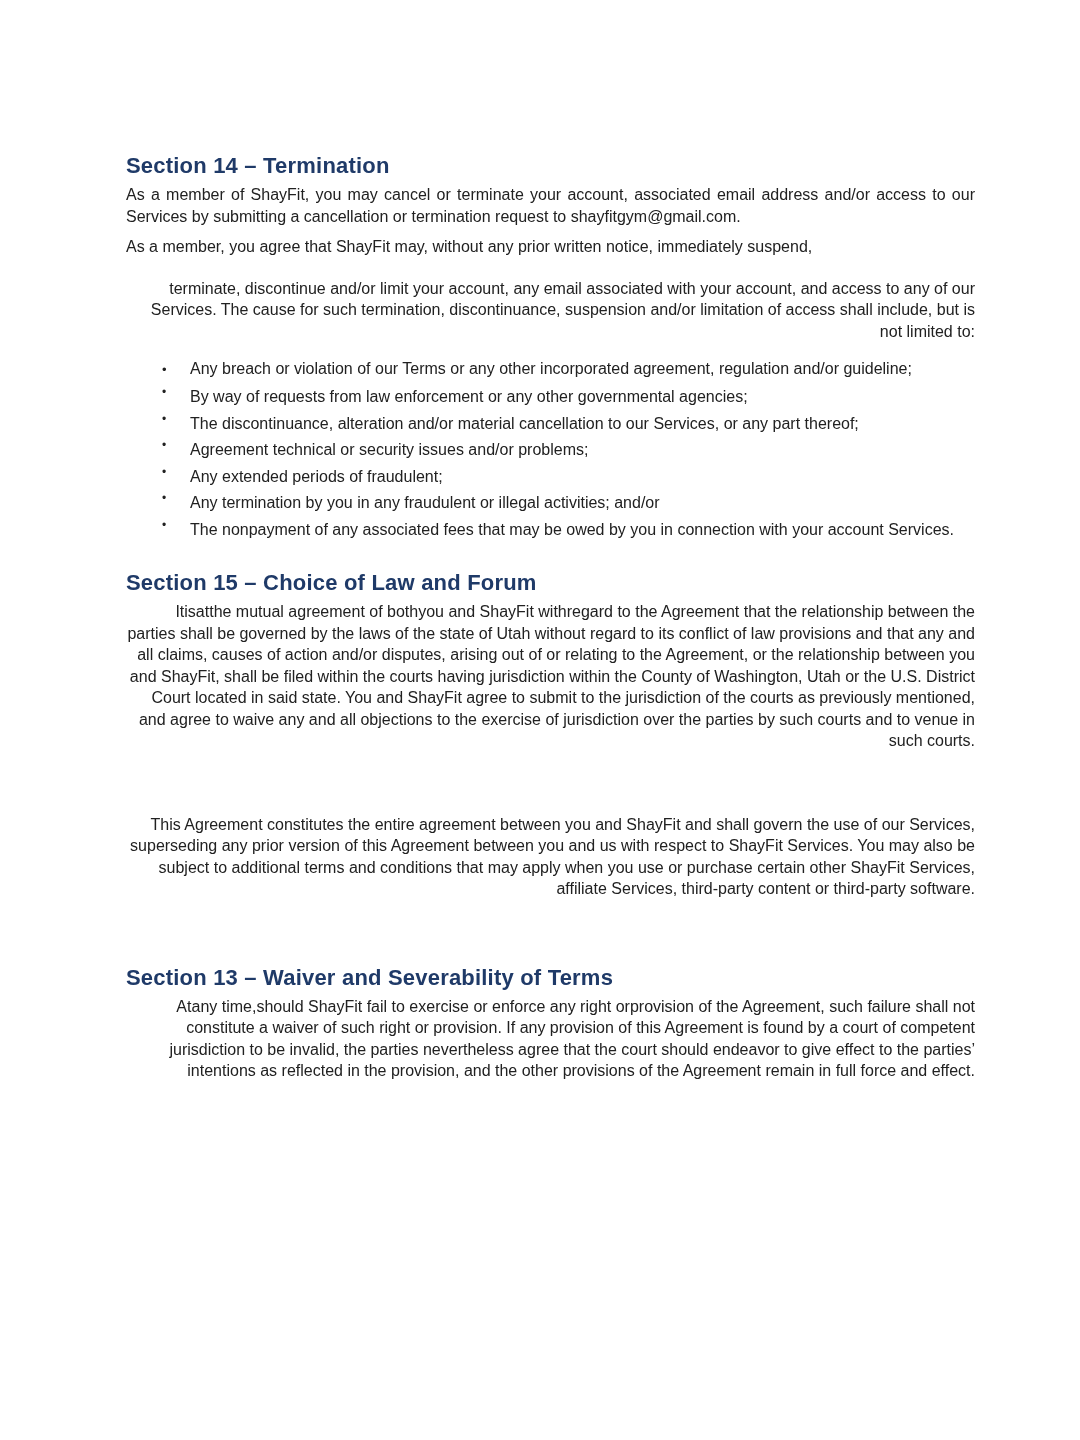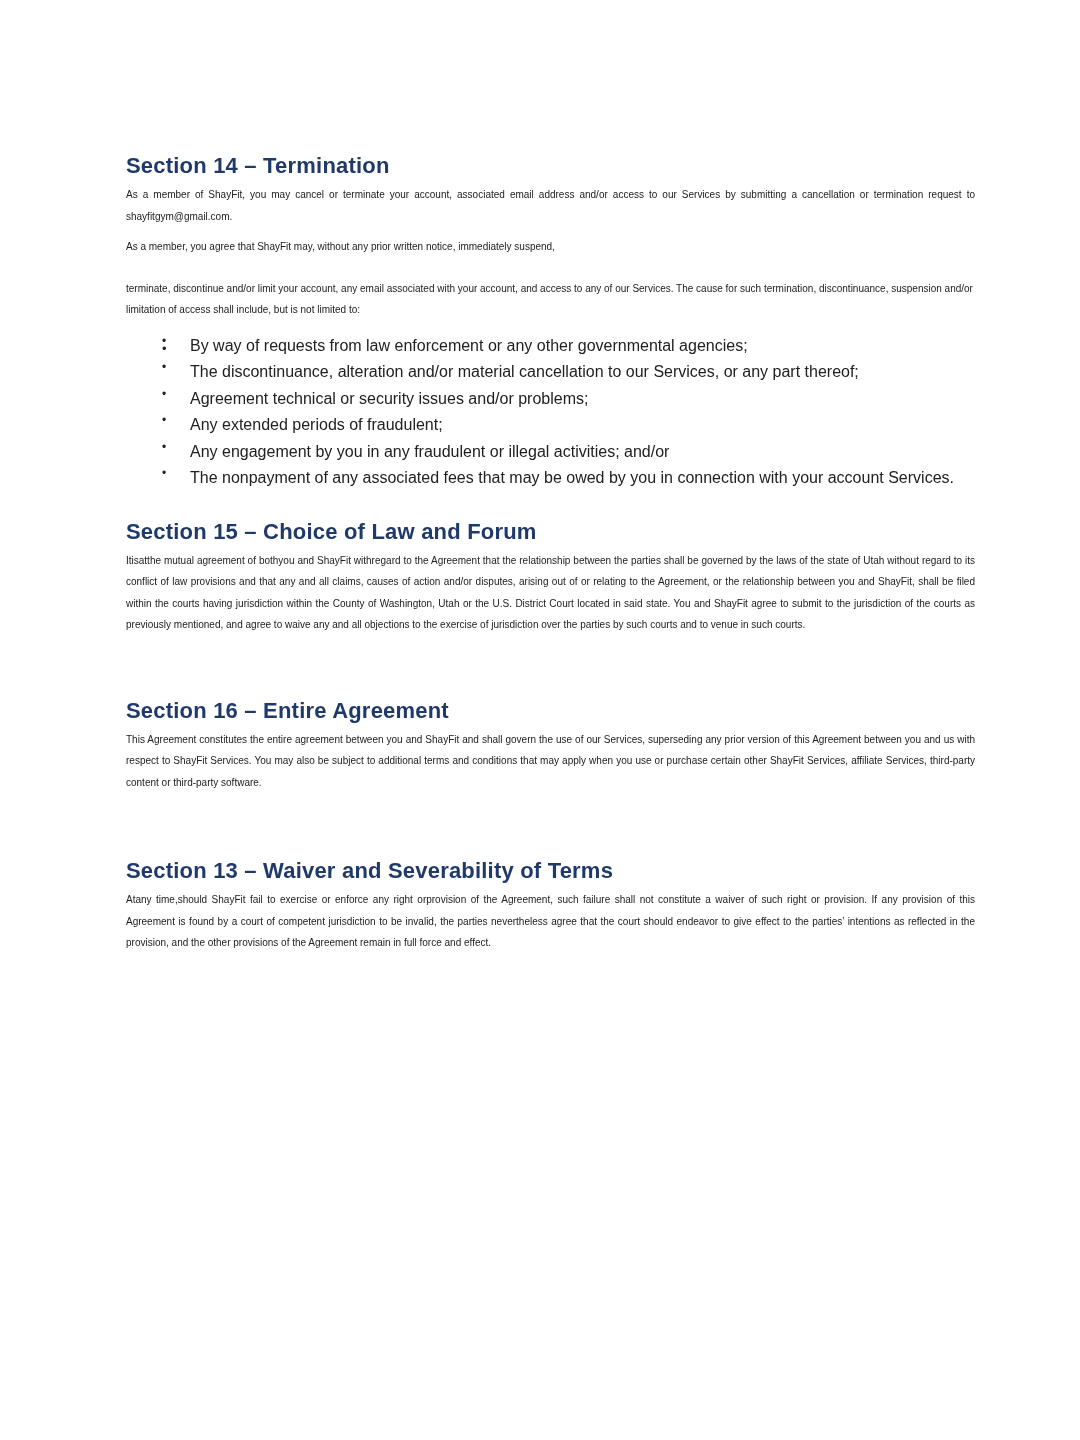--- a/index.html
+++ b/index.html
@@ -16,26 +16,26 @@
     background: #ffffff;
     overflow: hidden;
   }
   h2.sec-heading {
     font-size: 22px; line-height: 26px; font-weight: bold;
     color: var(--heading-color, #1f3a68);
     margin: 0 0 5px 0;
     letter-spacing: 0.2px;
   }
   p.body-text {
-    font-size: 10px; line-height: 21.5px;
+    font-size: 16px; line-height: 21.5px;
     margin: 0 0 9px 0;
   }
   p.justify { text-align: justify; text-justify: inter-word; }
   p.lead-line { margin-bottom: 20px; }
-  p.no-gap { margin-bottom: 0; }
+  p.no-gap { margin-bottom: 0; text-align: right; }
   ul.bullets {
     list-style: none;
     margin: 14px 0 0 0; padding: 0;
   }
   ul.bullets li {
     position: relative;
     padding-left: 64px;
     margin-bottom: 5px;
     font-size: 16px; line-height: 21.5px;
   }
@@ -55,55 +55,55 @@
 <div class="page">
 
   <div class="sec sec-14">
     <h2 class="sec-heading">Section 14 – Termination</h2>
     <p class="body-text justify">As a member of ShayFit, you may cancel or terminate your account, associated email address and/or access to our Services by submitting a cancellation or termination request to shayfitgym@gmail.com.</p>
     <p class="body-text lead-line">As a member, you agree that ShayFit may, without any prior written notice, immediately suspend,</p>
     <p class="body-text no-gap">terminate, discontinue and/or limit your account, any email associated with your account, and access to any of our Services. The cause for such termination, discontinuance, suspension and/or limitation of access shall include, but is not limited to:</p>
     <ul class="bullets">
       <li class="loose">
         <span class="dot">•</span>
+        <span>Any breach or violation of our Terms or any other incorporated agreement, regulation and/or guideline;</span>
       </li>
       <li class="raised">
         <span class="dot">•</span>
         <span>By way of requests from law enforcement or any other governmental agencies;</span>
       </li>
       <li class="raised">
         <span class="dot">•</span>
         <span>The discontinuance, alteration and/or material cancellation to our Services, or any part thereof;</span>
       </li>
       <li class="raised">
         <span class="dot">•</span>
         <span>Agreement technical or security issues and/or problems;</span>
       </li>
       <li class="raised">
         <span class="dot">•</span>
         <span>Any extended periods of fraudulent;</span>
       </li>
       <li class="raised">
         <span class="dot">•</span>
-        <span>Any engagement by you in any fraudulent or illegal activities; and/or</span>
+        <span>Any termination by you in any fraudulent or illegal activities; and/or</span>
       </li>
       <li class="raised">
         <span class="dot">•</span>
         <span>The nonpayment of any associated fees that may be owed by you in connection with your account Services.</span>
       </li>
     </ul>
   </div>
 
   <div class="sec sec-15">
     <h2 class="sec-heading">Section 15 – Choice of Law and Forum</h2>
     <p class="body-text justify no-gap">Itisatthe mutual agreement of bothyou and ShayFit withregard to the Agreement that the relationship between the parties shall be governed by the laws of the state of Utah without regard to its conflict of law provisions and that any and all claims, causes of action and/or disputes, arising out of or relating to the Agreement, or the relationship between you and ShayFit, shall be filed within the courts having jurisdiction within the County of Washington, Utah or the U.S. District Court located in said state. You and ShayFit agree to submit to the jurisdiction of the courts as previously mentioned, and agree to waive any and all objections to the exercise of jurisdiction over the parties by such courts and to venue in such courts.</p>
   </div>
 
   <div class="sec sec-16">
-    <h2 class="sec-heading">Section 16 – Entire Agreement</h2>
     <p class="body-text justify no-gap">This Agreement constitutes the entire agreement between you and ShayFit and shall govern the use of our Services, superseding any prior version of this Agreement between you and us with respect to ShayFit Services. You may also be subject to additional terms and conditions that may apply when you use or purchase certain other ShayFit Services, affiliate Services, third-party content or third-party software.</p>
   </div>
 
   <div class="sec sec-17">
     <h2 class="sec-heading">Section 13 – Waiver and Severability of Terms</h2>
     <p class="body-text justify no-gap">Atany time,should ShayFit fail to exercise or enforce any right orprovision of the Agreement, such failure shall not constitute a waiver of such right or provision. If any provision of this Agreement is found by a court of competent jurisdiction to be invalid, the parties nevertheless agree that the court should endeavor to give effect to the parties’ intentions as reflected in the provision, and the other provisions of the Agreement remain in full force and effect.</p>
   </div>
 
 </div>
 

